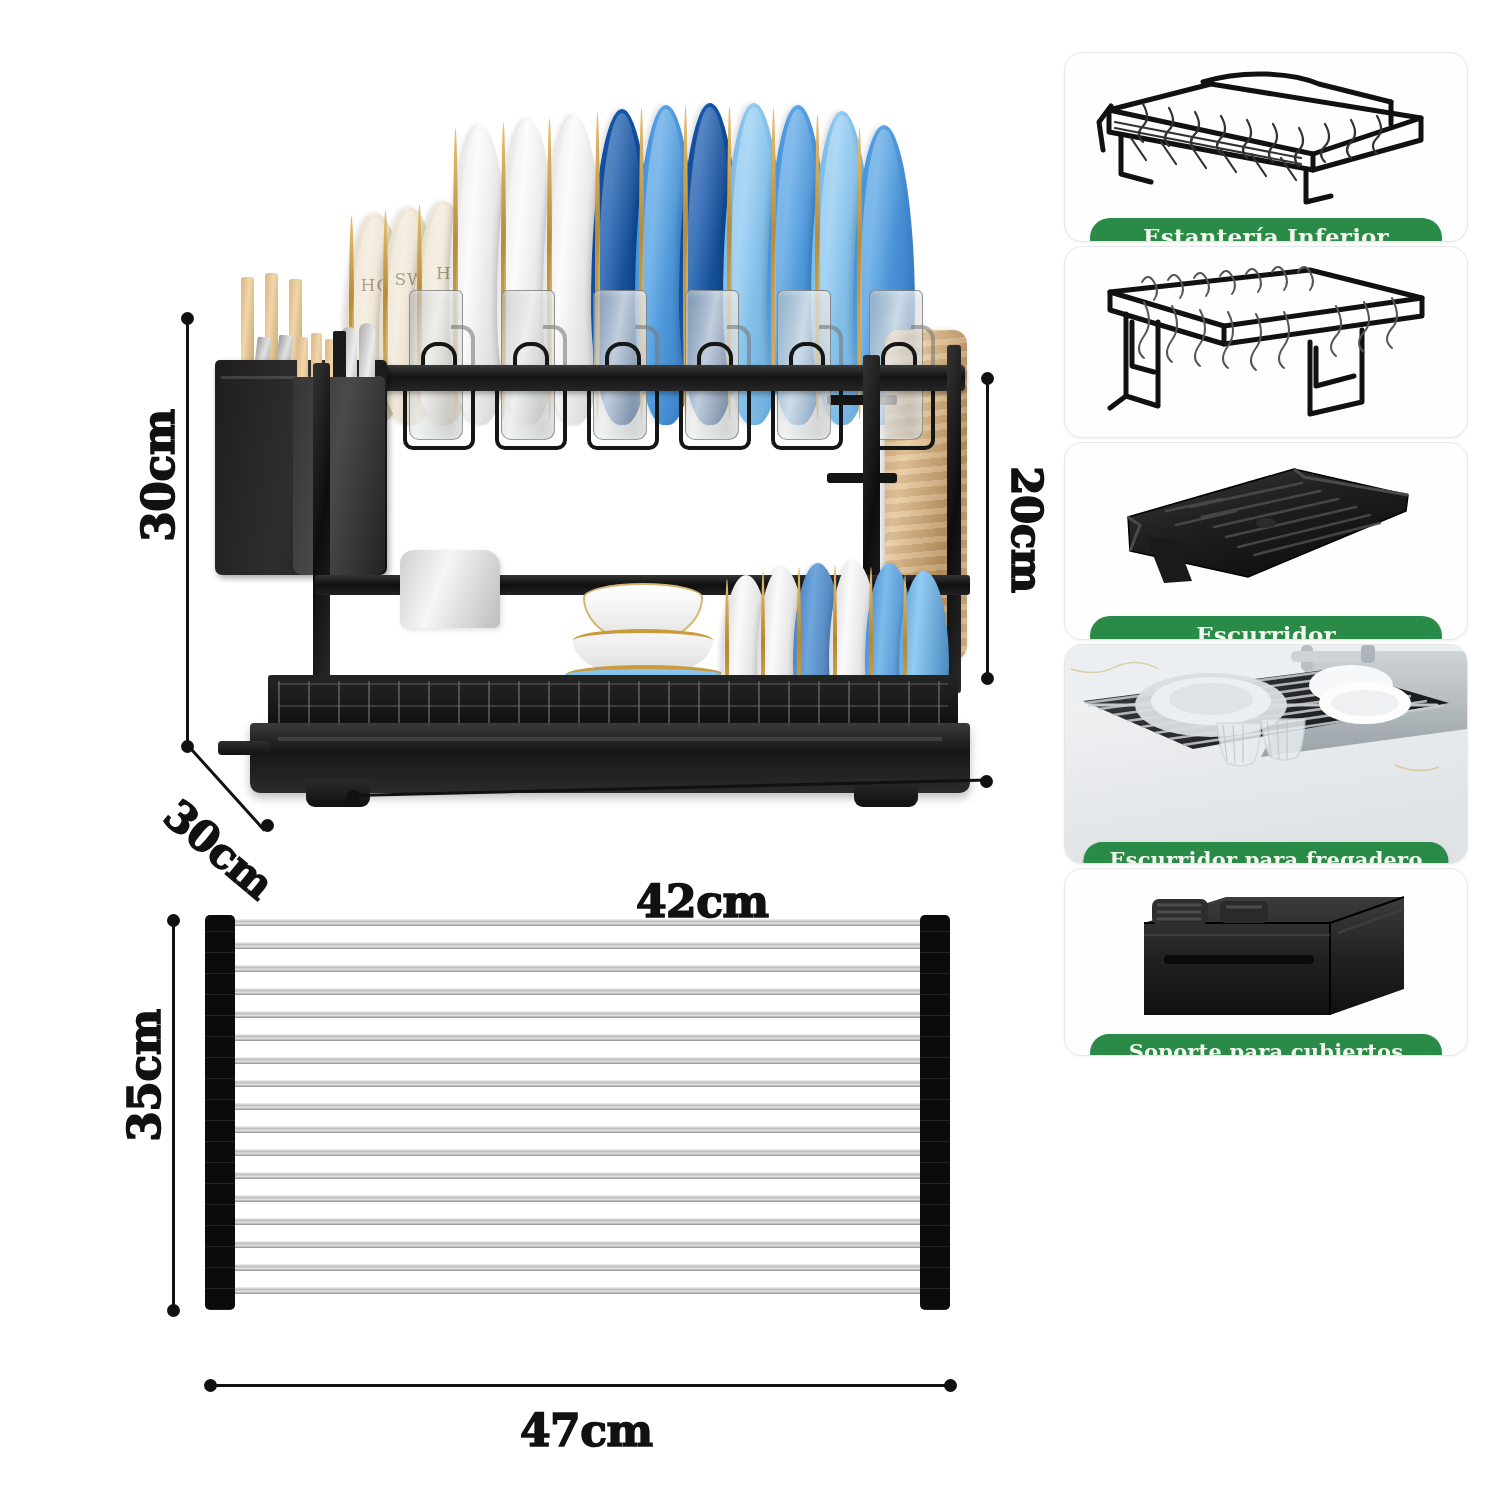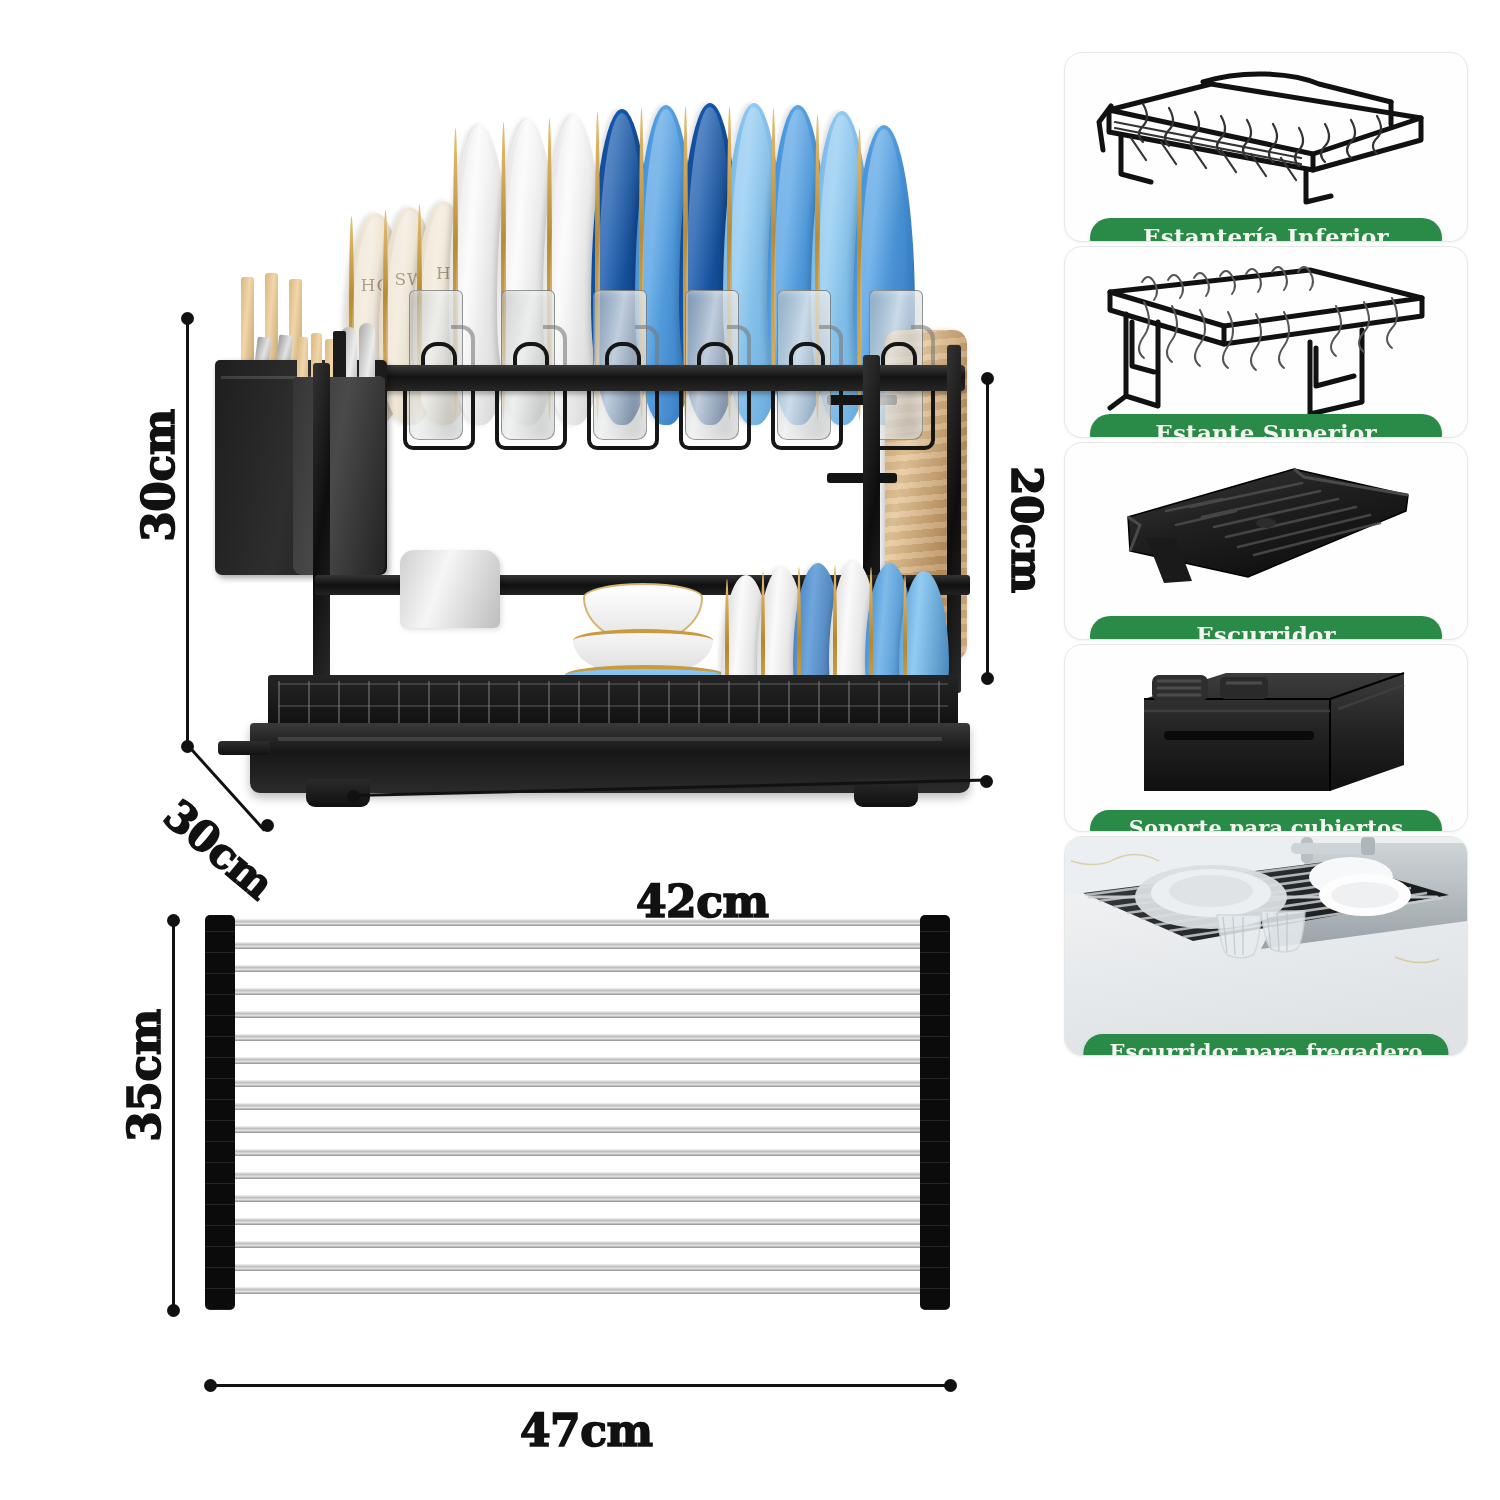--- a/index.html
+++ b/index.html
@@ -706,23 +706,20 @@
             <path d="M76 50 q10 20 0 34 q-10 14 0 22"></path>
             <path d="M104 54 q10 20 0 34 q-10 14 0 22"></path>
             <path d="M132 56 q10 20 0 34 q-10 14 0 22"></path>
             <path d="M160 58 q10 20 0 34 q-10 14 0 22"></path>
             <path d="M188 56 q10 20 0 34 q-10 14 0 22"></path>
             <path d="M240 50 q10 20 0 30 q-10 12 0 20"></path>
             <path d="M268 46 q10 20 0 30 q-10 12 0 20"></path>
             <path d="M296 42 q10 20 0 30 q-10 12 0 20"></path>
           </g>
         </svg>
-        <div class="feat-pill">
-          <span>Estante Superior</span>
-        </div>
       </div>
     </div>
 
 
     <div class="feat-card">
       <div class="feat-art" style="height:196px;">
         <svg class="art-svg" width="320" height="172" viewBox="0 0 320 172">
           <defs>
             <linearGradient id="trayg" x1="0" y1="0" x2="0.7" y2="1">
               <stop offset="0" stop-color="#3b3b3b"></stop>
@@ -742,51 +739,20 @@
             <path d="M120 82 L250 52"></path>
               <path d="M132 92 L264 60"></path>
               <path d="M148 100 L274 68"></path>
             <path d="M60 56 L116 44"></path>
               <path d="M70 70 L130 56"></path>
           </g>
           <ellipse cx="160" cy="68" rx="10" ry="5" fill="#2c2c2c"></ellipse>
         </svg>
         <div class="feat-pill">
           <span>Escurridor</span>
-        </div>
-      </div>
-    </div>
-
-    <div class="feat-card">
-      <div class="feat-art" style="height:186px;">
-        <svg class="art-svg" width="300" height="162" viewBox="0 0 300 162">
-          <defs>
-            <linearGradient id="cadg" x1="0" y1="0" x2="0" y2="1">
-              <stop offset="0" stop-color="#3c3c3c"></stop>
-              <stop offset="0.5" stop-color="#222"></stop>
-              <stop offset="1" stop-color="#101010"></stop>
-            </linearGradient>
-          </defs>
-          <path d="M28 42 L110 16 L288 16 L288 108 L214 134 L28 134 Z" fill="url(#cadg)"></path>
-          <path d="M28 42 L214 42 L214 134" fill="none" stroke="#000" stroke-width="2"></path>
-          <path d="M214 42 L288 16" fill="none" stroke="#000" stroke-width="2"></path>
-          <rect x="36" y="18" width="56" height="26" rx="7" fill="#2e2e2e"></rect>
-          <g stroke="#4c4c4c" stroke-width="3" stroke-linecap="round">
-            <path d="M42 24 L84 24"></path>
-              <path d="M42 31 L84 31"></path>
-              <path d="M42 38 L84 38"></path>
-          </g>
-          <rect x="104" y="20" width="48" height="22" rx="5" fill="#2a2a2a"></rect>
-          <path d="M110 26 L146 26" stroke="#4c4c4c" stroke-width="3"></path>
-          <rect x="48" y="74" width="150" height="9" rx="4" fill="#0a0a0a"></rect>
-          <path d="M28 54 L214 54" stroke="#3d3d3d" stroke-width="2.5"></path>
-          <path d="M222 52 L288 28" stroke="#3d3d3d" stroke-width="2.5"></path>
-        </svg>
-        <div class="feat-pill sm">
-          <span>Soporte para cubiertos</span>
         </div>
       </div>
     </div>
 
     <div class="feat-card photo-card">
       <div class="feat-art" style="height:218px;">
         <svg class="art-svg" width="402" height="218" viewBox="0 0 402 218" preserveAspectRatio="none">
           <defs>
             <linearGradient id="counter" x1="0" y1="0" x2="0.3" y2="1">
               <stop offset="0" stop-color="#f4f5f6"></stop>
@@ -840,14 +806,45 @@
           <g stroke="#c9b05a" stroke-width="1.4" opacity="0.5" fill="none">
             <path d="M6 24 q26 8 44 -2 q22 -10 44 2"></path>
             <path d="M330 120 q24 10 44 2"></path>
           </g>
         </svg>
         <div class="feat-pill sm">
           <span>Escurridor para fregadero</span>
         </div>
       </div>
     </div>
+
+    <div class="feat-card">
+      <div class="feat-art" style="height:186px;">
+        <svg class="art-svg" width="300" height="162" viewBox="0 0 300 162">
+          <defs>
+            <linearGradient id="cadg" x1="0" y1="0" x2="0" y2="1">
+              <stop offset="0" stop-color="#3c3c3c"></stop>
+              <stop offset="0.5" stop-color="#222"></stop>
+              <stop offset="1" stop-color="#101010"></stop>
+            </linearGradient>
+          </defs>
+          <path d="M28 42 L110 16 L288 16 L288 108 L214 134 L28 134 Z" fill="url(#cadg)"></path>
+          <path d="M28 42 L214 42 L214 134" fill="none" stroke="#000" stroke-width="2"></path>
+          <path d="M214 42 L288 16" fill="none" stroke="#000" stroke-width="2"></path>
+          <rect x="36" y="18" width="56" height="26" rx="7" fill="#2e2e2e"></rect>
+          <g stroke="#4c4c4c" stroke-width="3" stroke-linecap="round">
+            <path d="M42 24 L84 24"></path>
+              <path d="M42 31 L84 31"></path>
+              <path d="M42 38 L84 38"></path>
+          </g>
+          <rect x="104" y="20" width="48" height="22" rx="5" fill="#2a2a2a"></rect>
+          <path d="M110 26 L146 26" stroke="#4c4c4c" stroke-width="3"></path>
+          <rect x="48" y="74" width="150" height="9" rx="4" fill="#0a0a0a"></rect>
+          <path d="M28 54 L214 54" stroke="#3d3d3d" stroke-width="2.5"></path>
+          <path d="M222 52 L288 28" stroke="#3d3d3d" stroke-width="2.5"></path>
+        </svg>
+        <div class="feat-pill sm">
+          <span>Soporte para cubiertos</span>
+        </div>
+      </div>
+    </div>
   </div>
 </div>
 
 </body></html>

